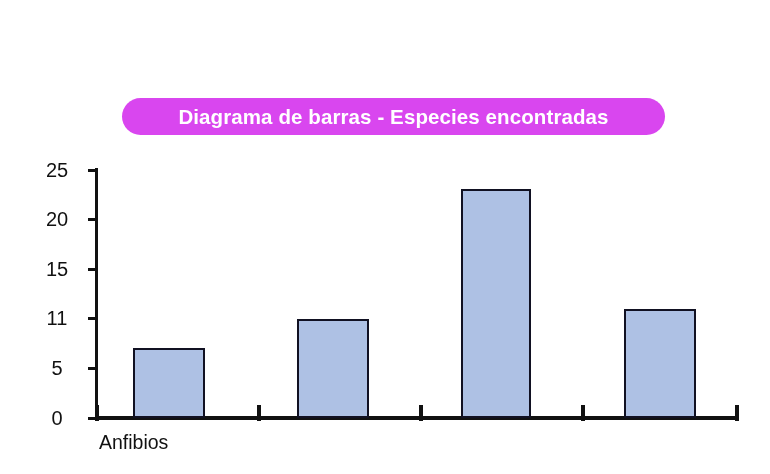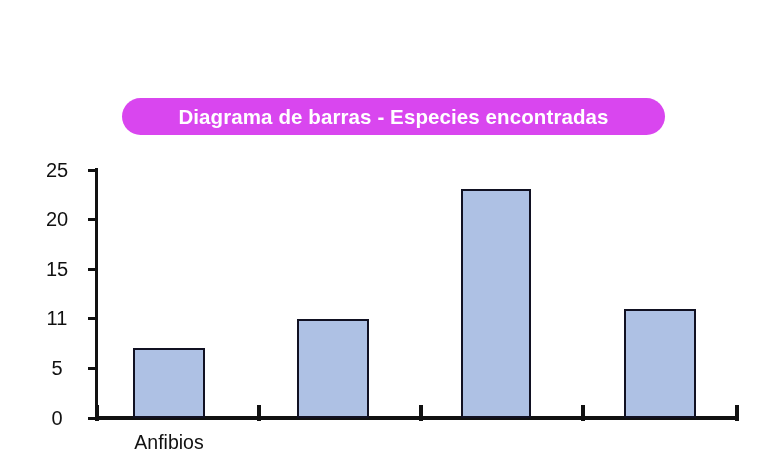--- a/index.html
+++ b/index.html
@@ -105,21 +105,21 @@
     position: absolute;
     background: #aec1e4;
     border: 2px solid #111122;
     box-sizing: border-box;
   }
 
   
   .x-label {
     position: absolute;
     top: 431px;
-    text-align: center;
+    text-align: left;
     font-size: 19.5px;
     color: #111111;
     white-space: nowrap;
   }
 </style>
 </head>
 <body>
 
 <div id="page">
 

